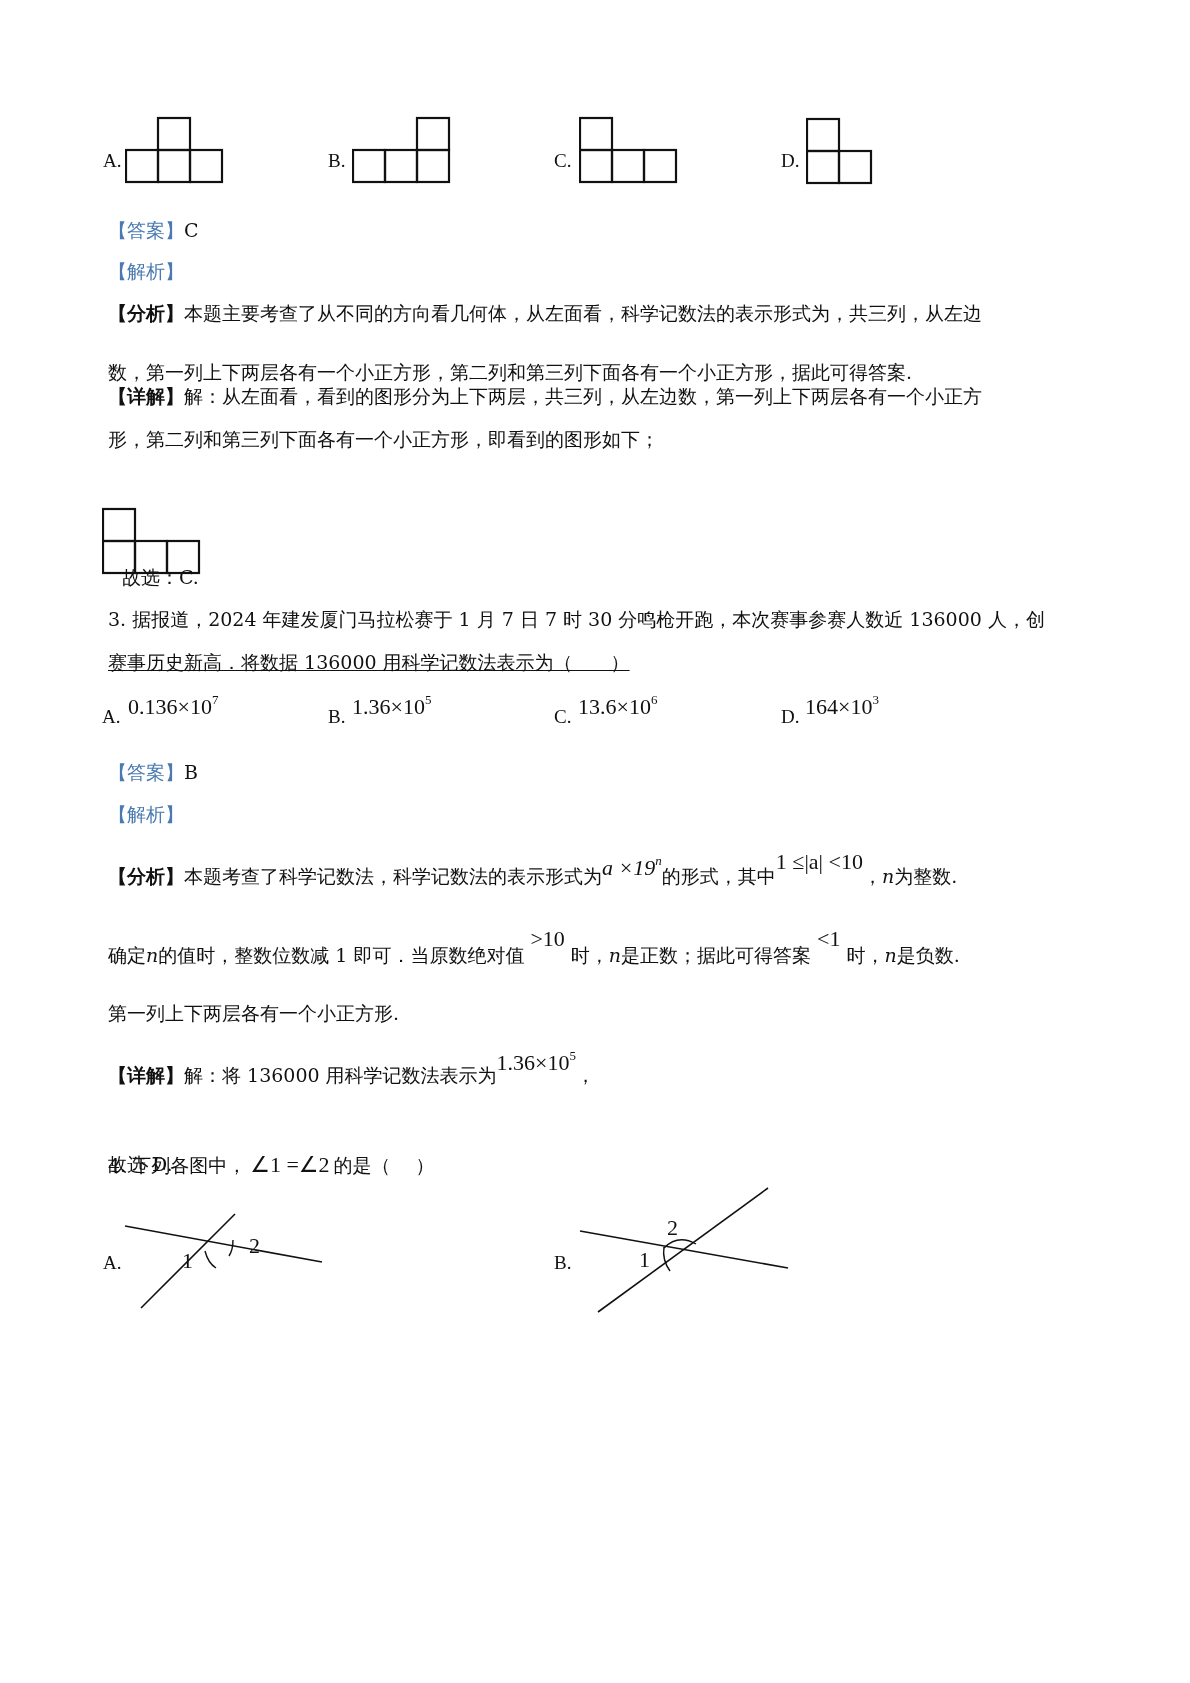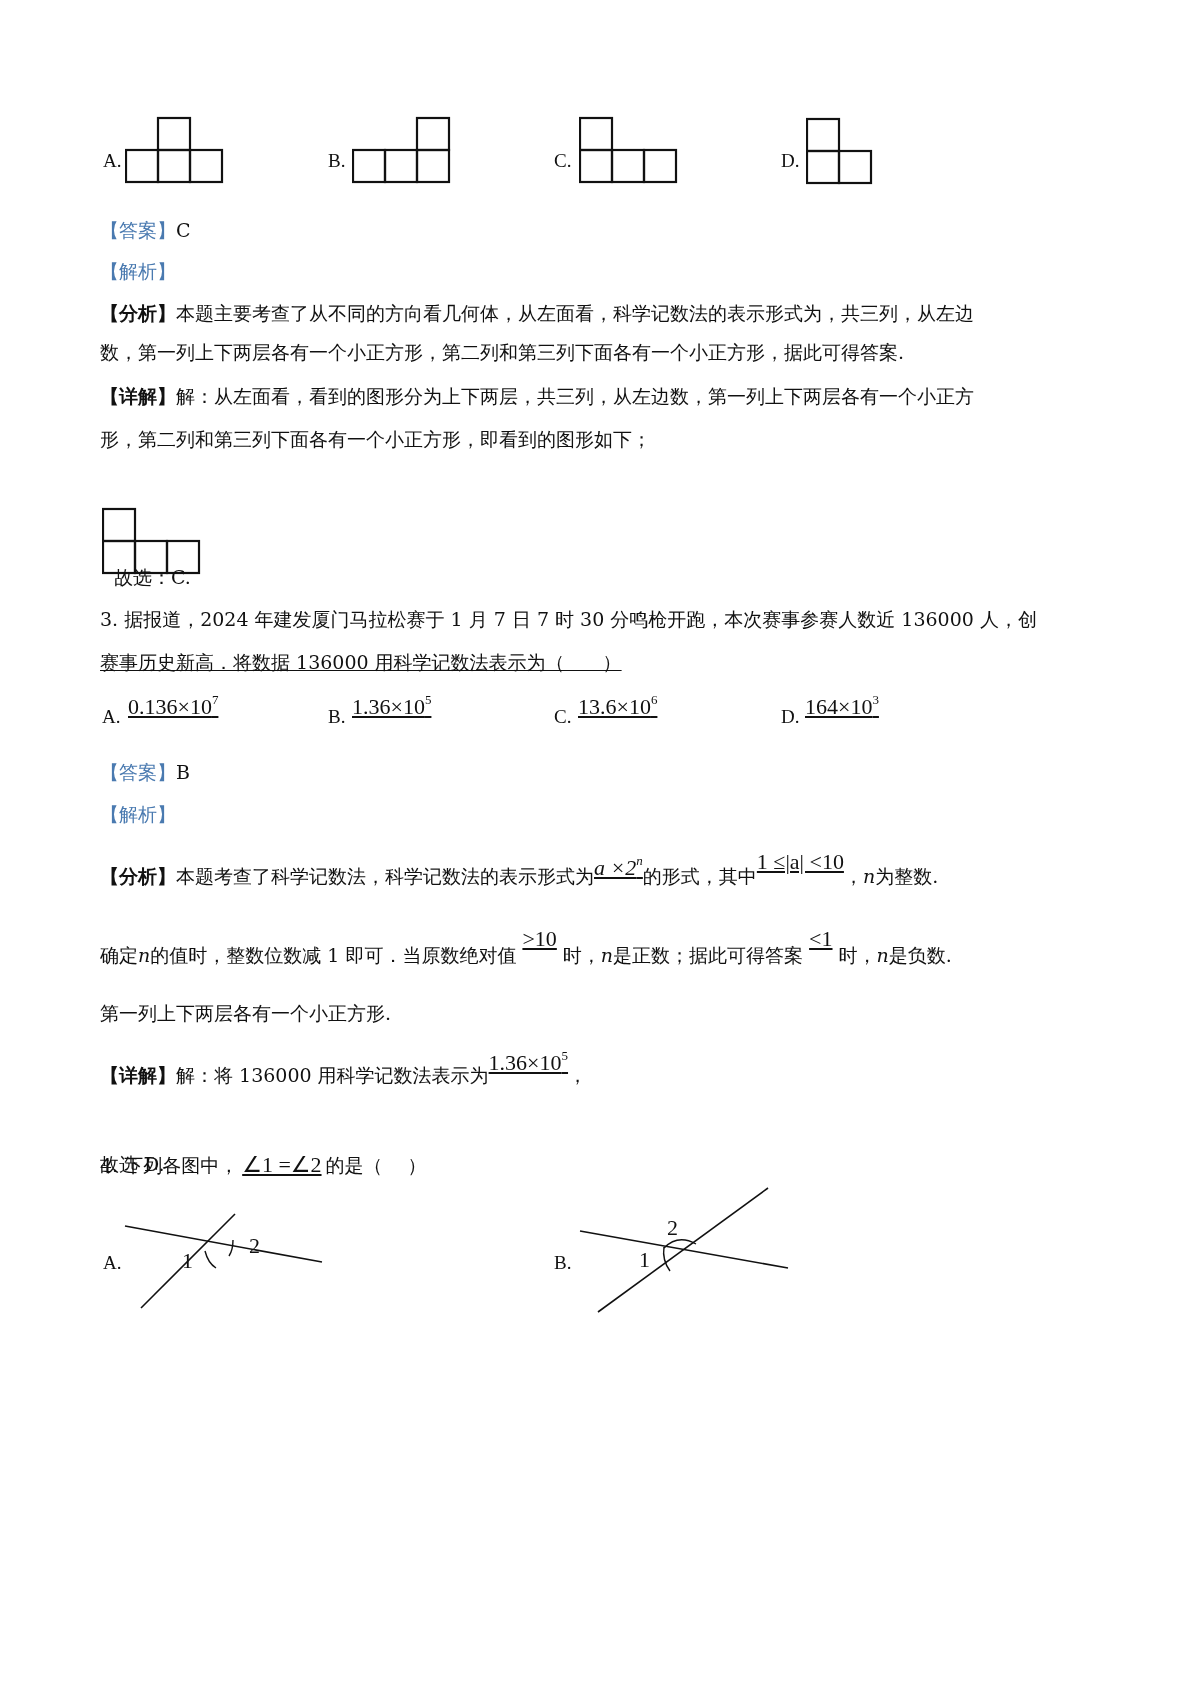--- a/index.html
+++ b/index.html
@@ -1,22 +1,22 @@
 <!DOCTYPE html>
 <html><head>
 <meta charset="utf-8">
 <style>
   html, body { margin: 0; padding: 0; background: #ffffff; }
   body { width: 1190px; height: 1683px; position: relative; overflow: hidden;
          font-family: "DejaVu Serif", "Liberation Serif", serif; color: #111; }
   .abs { position: absolute; }
-  .txt { font-size: 19px; line-height: 24px; white-space: nowrap; }
+  .txt { font-size: 19px; line-height: 24px; white-space: nowrap; margin-left: 8px; }
   .tag-blue { color: #4a7ab0; }
   .opt-label { font-family: "Liberation Serif", serif; font-size: 19px; }
-  .math { font-family: "Liberation Serif", serif; font-size: 22px; text-decoration: underline; }
+  .math { font-family: "Liberation Serif", serif; font-size: 22px; }
   .math sup { font-size: 13px; vertical-align: 10px; }
   .it { font-style: italic; }
   svg line, svg rect, svg path { stroke: #111; fill: none; }
   .grid rect { stroke-width: 2.2; fill: none; stroke: #111; }
 </style>
 </head>
 <body>
 
 <div class="abs opt-label" style="left:103px;top:150px;">A.</div>
 <svg class="abs grid" style="left:125px;top:115px;" width="104" height="70">
@@ -49,21 +49,21 @@
   <rect x="1" y="3" width="32" height="32"></rect>
 </svg>
 
 <div class="abs txt" style="left:100px;top:218px;">
   <span class="tag-blue">【答案】</span><span>C</span>
 </div>
 <div class="abs txt tag-blue" style="left:100px;top:259px;">【解析】</div>
 <div class="abs txt" style="left:100px;top:301px;">
   <b>【分析】</b><span>本题主要考查了从不同的方向看几何体，从左面看，科学记数法的表示形式为，共三列，从左边</span>
 </div>
-<div class="abs txt" style="left:100px;top:340px;text-align:center;">数，第一列上下两层各有一个小正方形，第二列和第三列下面各有一个小正方形，据此可得答案.</div>
+<div class="abs txt" style="left:100px;top:360px;text-align:center;">数，第一列上下两层各有一个小正方形，第二列和第三列下面各有一个小正方形，据此可得答案.</div>
 <div class="abs txt" style="left:100px;top:384px;">
   <b>【详解】</b><span>解：从左面看，看到的图形分为上下两层，共三列，从左边数，第一列上下两层各有一个小正方</span>
 </div>
 <div class="abs txt" style="left:100px;top:427px;">形，第二列和第三列下面各有一个小正方形，即看到的图形如下；</div>
 
 <svg class="abs grid" style="left:102px;top:506px;" width="104" height="70">
   <rect x="1" y="35" width="32" height="32"></rect>
   <rect x="33" y="35" width="32" height="32"></rect>
   <rect x="65" y="35" width="32" height="32"></rect>
   <rect x="1" y="3" width="32" height="32"></rect>
@@ -89,21 +89,21 @@
   <span class="abs opt-label" style="left:0;top:14px;">D.</span>
   <span class="abs math" style="left:24px;top:0px;"><span>164×10</span><sup>3</sup></span>
 </div>
 
 <div class="abs txt" style="left:100px;top:760px;">
   <span class="tag-blue">【答案】</span><span>B</span>
 </div>
 <div class="abs txt tag-blue" style="left:100px;top:802px;">【解析】</div>
 
 <div class="abs txt" style="left:100px;top:857px;">
-  <b>【分析】</b><span>本题考查了科学记数法，科学记数法的表示形式为</span><span class="math it" style="position:relative;top:-8px;"><span>a ×2</span><sup>n</sup></span><span>的形式，其中</span><span class="math" style="position:relative;top:-14px;">1 ≤|a| &lt;10</span><span>，</span><span class="it">n</span><span>为整数.</span>
+  <b>【分析】</b><span>本题考查了科学记数法，科学记数法的表示形式为</span><span class="math it" style="position:relative;top:-8px;"><span>a ×19</span><sup>n</sup></span><span>的形式，其中</span><span class="math" style="position:relative;top:-14px;">1 ≤|a| &lt;10</span><span>，</span><span class="it">n</span><span>为整数.</span>
 </div>
 
 <div class="abs txt" style="left:100px;top:943px;">
   <span>确定</span><span class="it">n</span><span>的值时，整数位数减 1 即可．当原数绝对值</span><span class="math" style="position:relative;top:-16px;margin:0 6px;">&gt;10</span><span>时，</span><span class="it">n</span><span>是正数；据此可得答案</span><span class="math" style="position:relative;top:-16px;margin:0 6px;">&lt;1</span><span>时，</span><span class="it">n</span><span>是负数.</span>
 </div>
 
 <div class="abs txt" style="left:100px;top:1001px;">第一列上下两层各有一个小正方形.</div>
 
 <div class="abs txt" style="left:100px;top:1056px;">
   <b>【详解】</b><span>解：将 136000 用科学记数法表示为</span><span class="math" style="position:relative;top:-12px;"><span>1.36×10</span><sup>5</sup></span><span>，</span>

